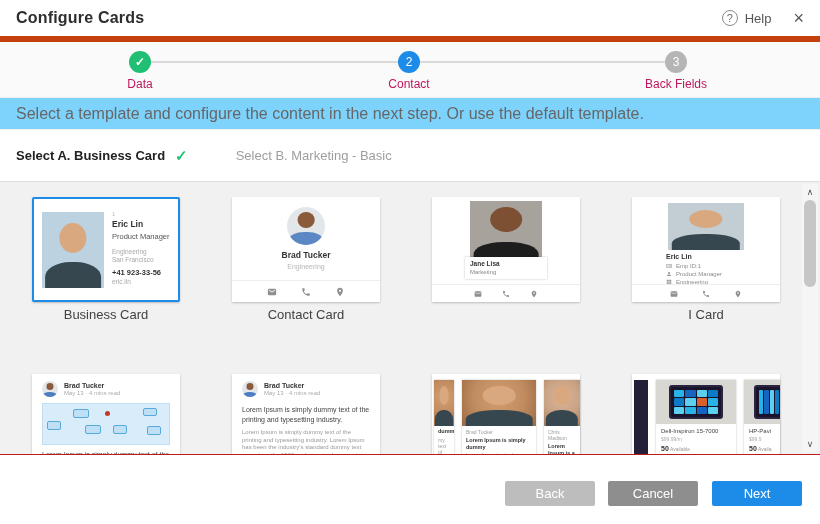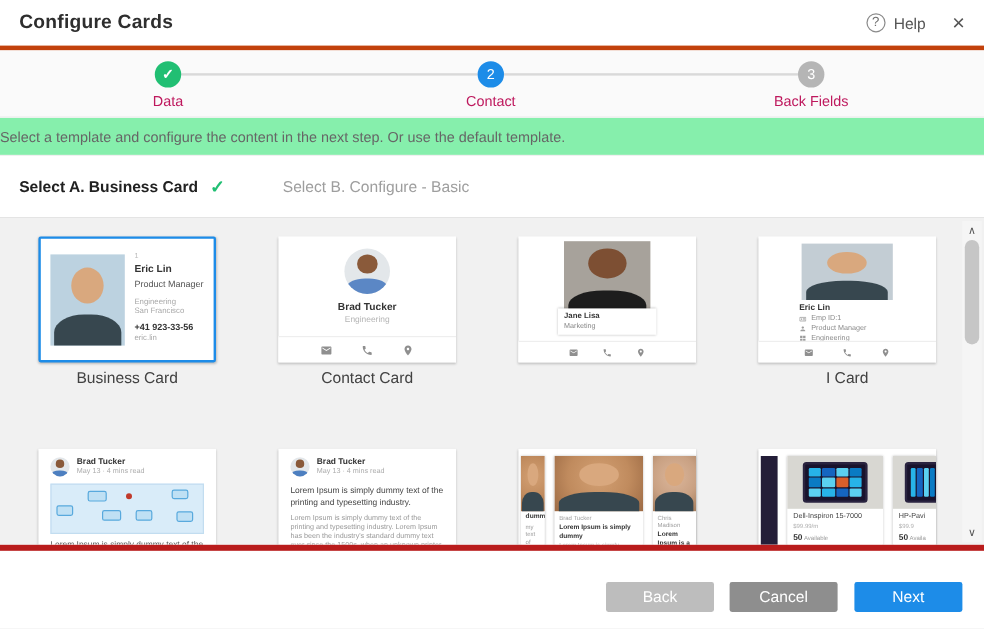--- a/index.html
+++ b/index.html
@@ -1,40 +1,40 @@
 <!DOCTYPE html>
 <html><head>
 <meta charset="utf-8">
 <style>
   * { margin:0; padding:0; box-sizing:border-box; }
   html,body { background:#e9e9e9; }
   body { font-family:"Liberation Sans", sans-serif; }
   .dialog { position:relative; width:820px; height:524px; background:#fff; overflow:hidden; }
 
   
-  .header { position:relative; height:42px; display:flex; align-items:center; padding:12px 16px; background:#fff; border-bottom:4px solid #c2410c; }
+  .header { position:relative; height:42px; display:flex; align-items:center; padding:12px 16px; background:#fff; border-bottom:6px solid #c2410c; }
   .title { font-size:16px; font-weight:bold; color:#2e2e2e; letter-spacing:.2px; }
   .header-right { margin-left:auto; display:flex; align-items:center; }
   .help-circle { width:16px; height:16px; border:1px solid #8a8a8a; border-radius:50%; color:#6e6e6e; font-size:11px; line-height:14px; text-align:center; cursor:pointer; }
   .help-label { font-size:13px; color:#555; margin-left:7px; cursor:pointer; }
   .close-x { font-size:18px; color:#555; margin-left:22px; cursor:pointer; line-height:1; }
 
   
   .stepper { position:relative; height:56px; background:#fafafa; border-bottom:1px solid #ededed; }
   .step-line { position:absolute; top:19px; height:2px; background:#d9d9d9; }
   .line1 { left:151px; width:247px; }
   .line2 { left:420px; width:245px; }
   .step-circle { position:absolute; top:9px; width:22px; height:22px; border-radius:50%; color:#fff; font-size:12px; display:flex; align-items:center; justify-content:center; cursor:pointer; }
   .step-done { background:#21bf73; font-weight:bold; }
   .step-active { background:#1d8ce8; }
   .step-todo { background:#b5b5b5; }
   .step-label { position:absolute; top:35px; font-size:12px; color:#be185d; transform:translateX(-50%); white-space:nowrap; }
 
   
-  .desc-row { height:32px; line-height:32px; font-size:12px; color:#666; background:#86efac; border-bottom:1px solid #f0f0f0; }
+  .desc-row { height:32px; line-height:32px; padding-left:16px; font-size:16px; color:#666; background:#7dd3fc; border-bottom:1px solid #f0f0f0; }
   .tabs-row { height:52px; display:flex; align-items:center; padding-left:16px; background:#fff; border-bottom:1px solid #dedede; }
   .tab-a { font-size:13px; font-weight:bold; color:#212121; cursor:pointer; display:flex; align-items:center; }
   .tab-check { color:#21bf73; font-size:15px; font-weight:bold; margin-left:10px; }
   .tab-b { font-size:13px; color:#9e9e9e; margin-left:48px; cursor:pointer; }
 
   
   .gallery { position:relative; height:272px; background:#f1f1f1; overflow:hidden; }
   .gcard { position:absolute; width:148px; height:105px; background:#fff; box-shadow:0 1px 2px rgba(0,0,0,.22); cursor:pointer; }
   .selected { border:2px solid #1d8ce8; border-radius:2px; }
   .card-label { position:absolute; top:125px; width:148px; text-align:center; font-size:13px; color:#424242; }
@@ -107,21 +107,21 @@
   .prod-stock { font-size:5px; color:#999; margin:3px 5px 0; }
   .prod-stock b { font-size:7px; color:#333; }
   .dark-sliver { position:absolute; top:6px; height:96px; background:#241e38; }
 
   
   .scrollbar { position:absolute; top:2px; right:2px; width:16px; height:268px; background:#f5f5f5; }
   .scroll-arrow { position:absolute; left:0; width:16px; text-align:center; font-size:9px; color:#555; cursor:pointer; line-height:12px; }
   .scroll-thumb { position:absolute; left:2px; top:16px; width:12px; height:87px; background:#c6c6c6; border-radius:6px; cursor:grab; }
 
   
-  .footer { position:relative; height:50px; background:#fff; border-top:5px solid #b91c1c; }
+  .footer { position:relative; height:50px; background:#fff; border-top:1px solid #b91c1c; }
   .btn { position:absolute; top:26px; width:90px; height:25px; border:none; border-radius:2px; color:#fff; font-size:13px; font-family:"Liberation Sans",sans-serif; cursor:pointer; }
   .btn-back { left:505px; background:#bdbdbd; }
   .btn-cancel { left:608px; background:#8e8e8e; }
   .btn-next { left:712px; background:#1d8ce8; }
 </style>
 </head>
 <body>
 
 <div class="dialog">
 
@@ -151,21 +151,21 @@
     <span class="step-label" style="left:676px">Back Fields</span>
   </div>
 
   <div class="desc-row">Select a template and configure the content in the next step. Or use the default template.</div>
 
   <div class="tabs-row">
     <div class="tab-a">
       <span>Select A. Business Card</span>
       <span class="tab-check">✓</span>
     </div>
-    <div class="tab-b">Select B. Configure - Basic</div>
+    <div class="tab-b">Select B. Marketing - Basic</div>
   </div>
 
   <div class="gallery">
 
     <div class="gcard selected" style="left:32px;top:15px">
       <div class="photo bc-photo"></div>
       <div class="bc-text">
         <div class="t-num">1</div>
         <div class="t-name">Eric Lin</div>
         <div class="t-role">Product Manager</div>

